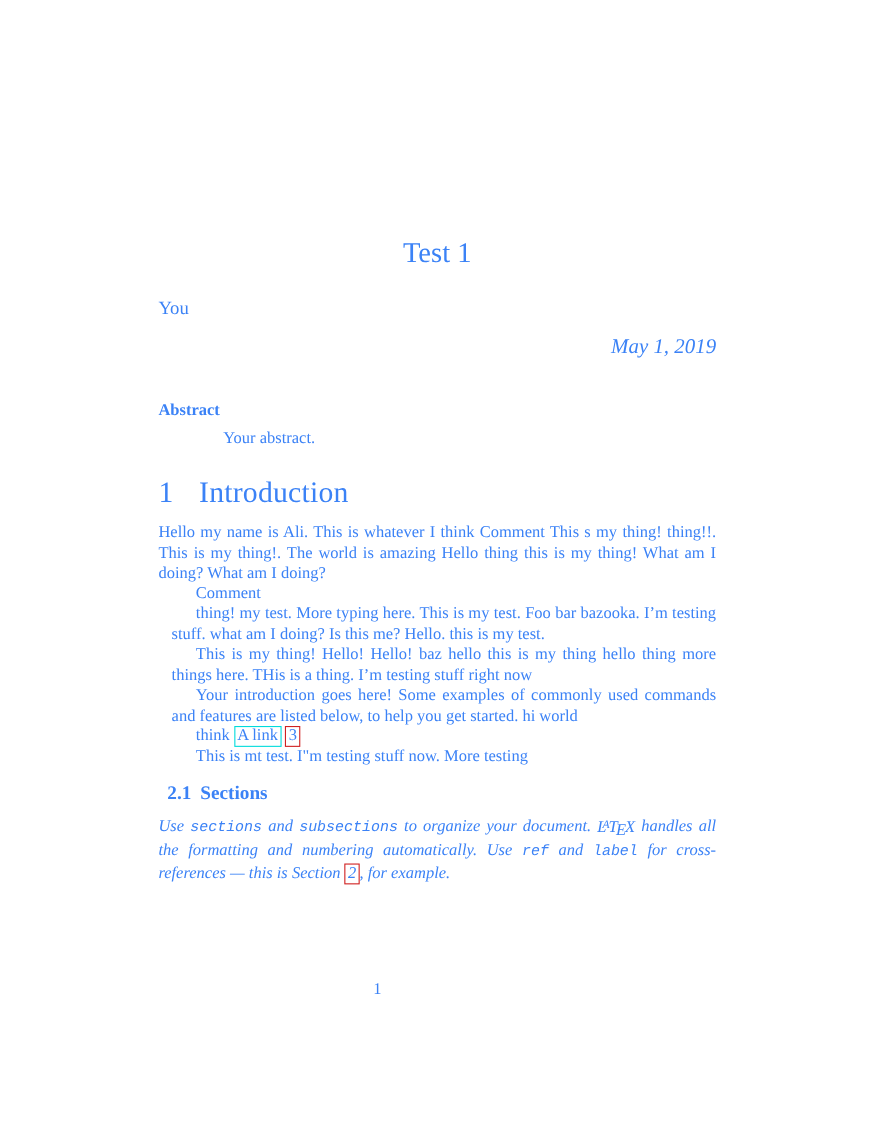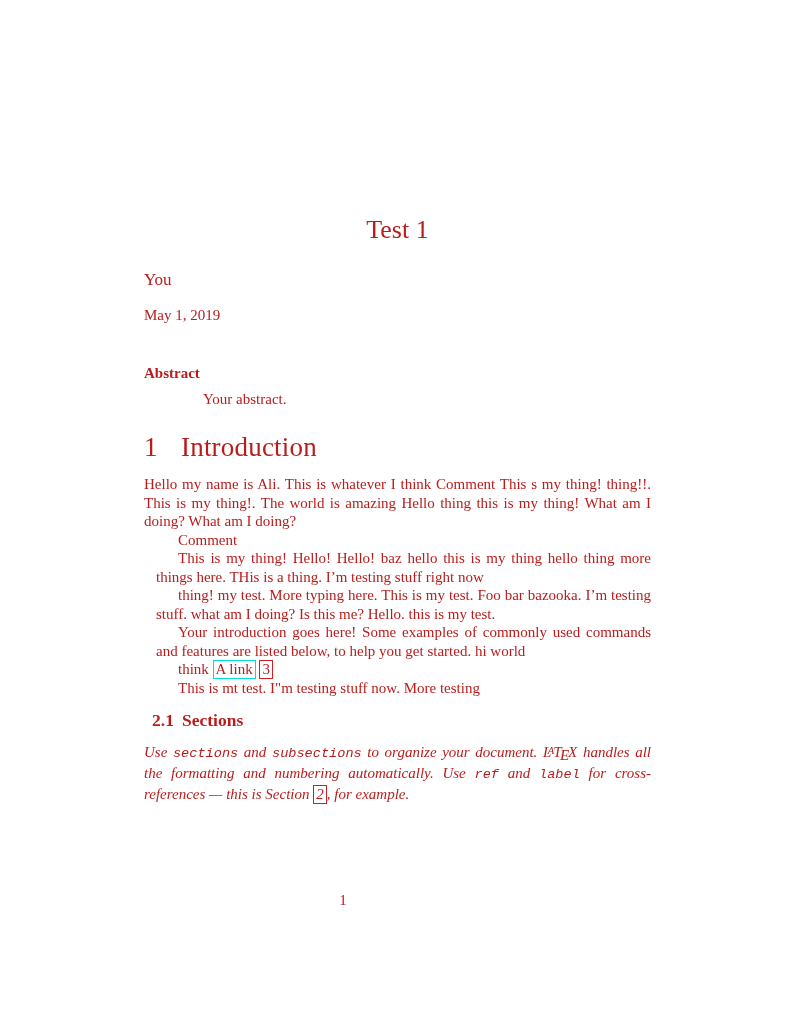--- a/index.html
+++ b/index.html
@@ -2,21 +2,21 @@
 <html style="--link-border: #00dcdc; --ref-border: #d02020;"><head>
 <meta charset="utf-8">
 <style>
   html, body { margin: 0; padding: 0; background: #ffffff; }
   .page {
     position: relative;
     width: 686px;
     height: 1028px;
     background: #ffffff;
     font-family: "Liberation Serif", serif;
-    color: #b91c1c;
+    color: #3b82f6;
     overflow: hidden;
   }
   .content {
     position: absolute;
     left: 144px;
     top: 0;
     width: 507px;
   }
   .doc-title {
     margin: 214px 0 0 0;
@@ -26,23 +26,24 @@
     line-height: 31px;
   }
   .doc-author {
     margin: 24px 0 0 0;
     text-align: left;
     font-size: 17px;
     line-height: 21px;
   }
   .doc-date {
     margin: 15px 0 0 0;
-    text-align: left;
-    font-size: 15px;
+    text-align: right;
+    font-size: 19px;
     line-height: 21px;
+    font-style: italic;
   }
   .abstract-heading {
     margin: 38px 0 0 0;
     text-align: left;
     font-size: 15px;
     font-weight: bold;
     line-height: 19px;
   }
   .abstract-text {
     margin: 7px 40px 0 40px;
@@ -122,22 +123,22 @@
     <div class="abstract-heading">Abstract</div>
     <p class="abstract-text">Your abstract.</p>
 
     <h1 class="sec-heading">
       <span class="sec-num">1</span><span>Introduction</span>
     </h1>
 
     <div class="paras">
         <p class="body-para"><span>Hello my name is Ali. This is whatever I think Comment This s my thing! thing!!. This is my thing!. The world is amazing Hello thing this is my thing! What am I doing? What am I doing?</span></p>
         <p class="body-para indent"><span>Comment</span></p>
+        <p class="body-para indent"><span>thing! my test. More typing here. This is my test. Foo bar bazooka. I’m testing stuff. what am I doing? Is this me? Hello. this is my test.</span></p>
         <p class="body-para indent"><span>This is my thing! Hello! Hello! baz hello this is my thing hello thing more things here. THis is a thing. I’m testing stuff right now</span></p>
-        <p class="body-para indent"><span>thing! my test. More typing here. This is my test. Foo bar bazooka. I’m testing stuff. what am I doing? Is this me? Hello. this is my test.</span></p>
         <p class="body-para indent"><span>Your introduction goes here! Some examples of commonly used commands and features are listed below, to help you get started. hi world</span></p>
         <p class="body-para indent"><span>think </span><span class="linkbox">A link</span> <span class="refbox">3</span></p>
         <p class="body-para indent"><span>This is mt test. I"m testing stuff now. More testing</span></p>
       </div>
 
 
     <h2 class="subsec-heading">
       <span class="sec-num">2.1</span><span>Sections</span>
     </h2>
 

